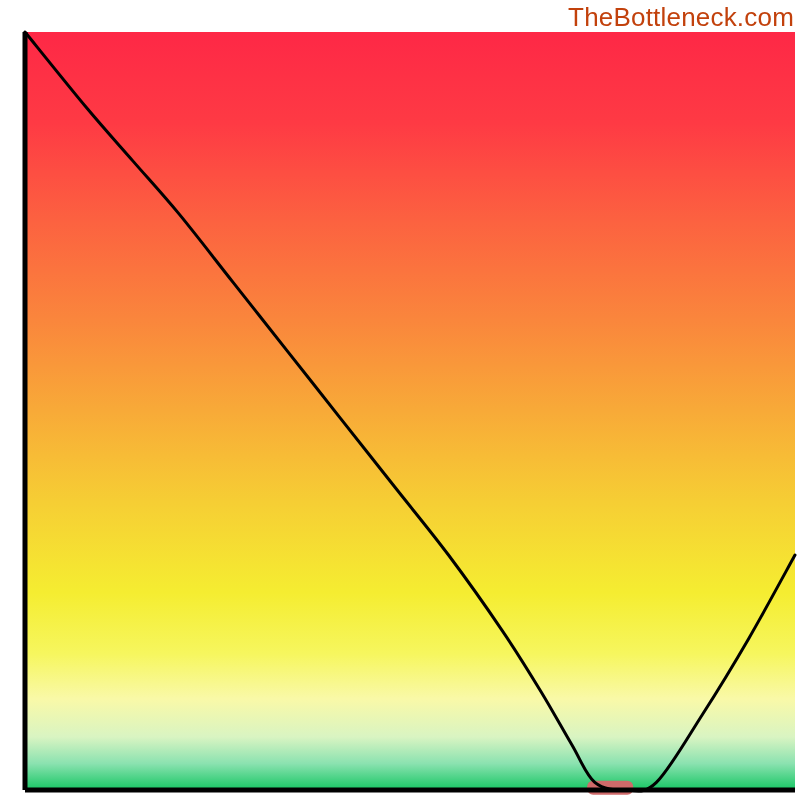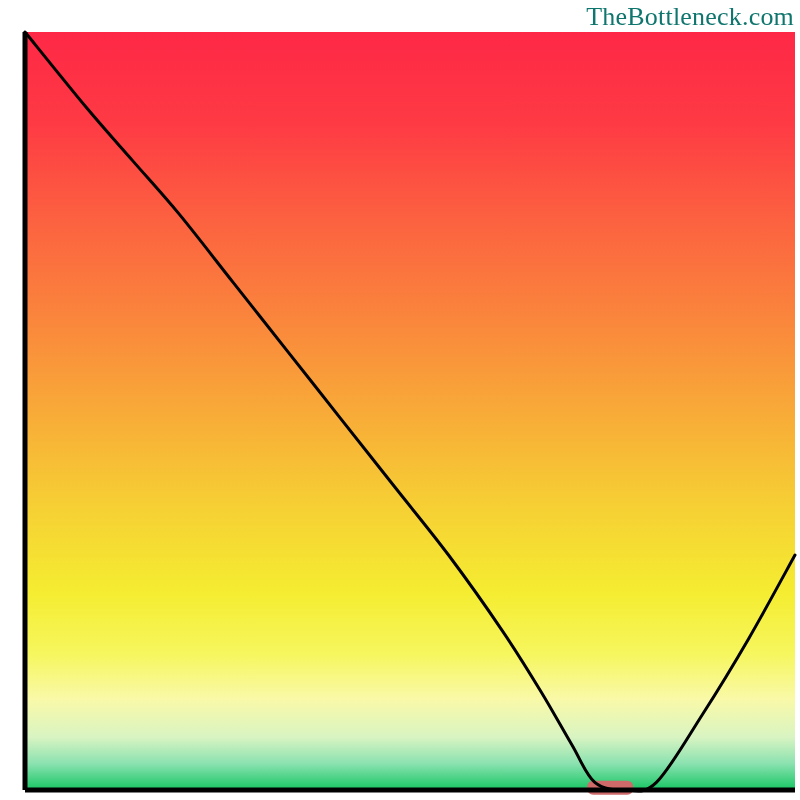--- a/index.html
+++ b/index.html
@@ -13,25 +13,25 @@
   .container {
     position: relative;
     width: 800px;
     height: 800px;
   }
   .watermark {
     position: absolute;
     top: 2px;
     right: 6px;
     font-size: 26px;
-    color: #0f766e;
+    color: #c2410c;
     font-weight: 500;
     letter-spacing: 0.2px;
     z-index: 10;
-    font-family: Liberation Serif, serif;
+    font-family: Liberation Sans, sans-serif;
     margin-left: 22px;
   }
   svg.chart {
     position: absolute;
     top: 0;
     left: 0;
   }
 </style>
 </head>
 <body>

